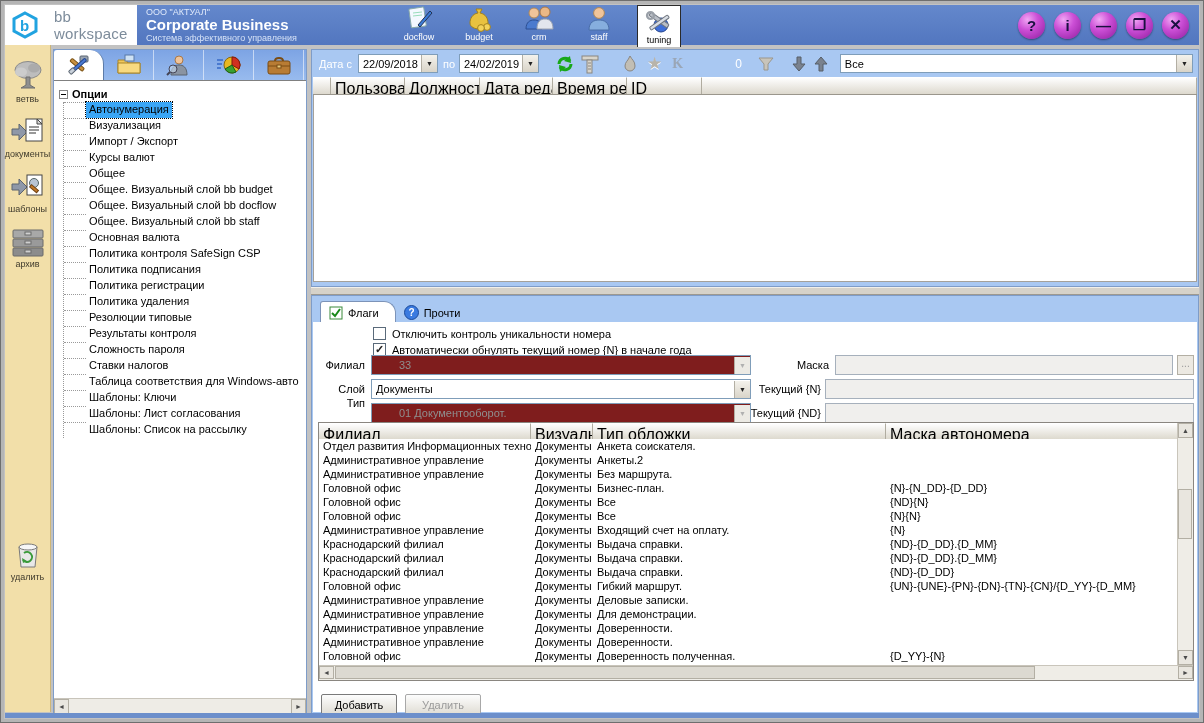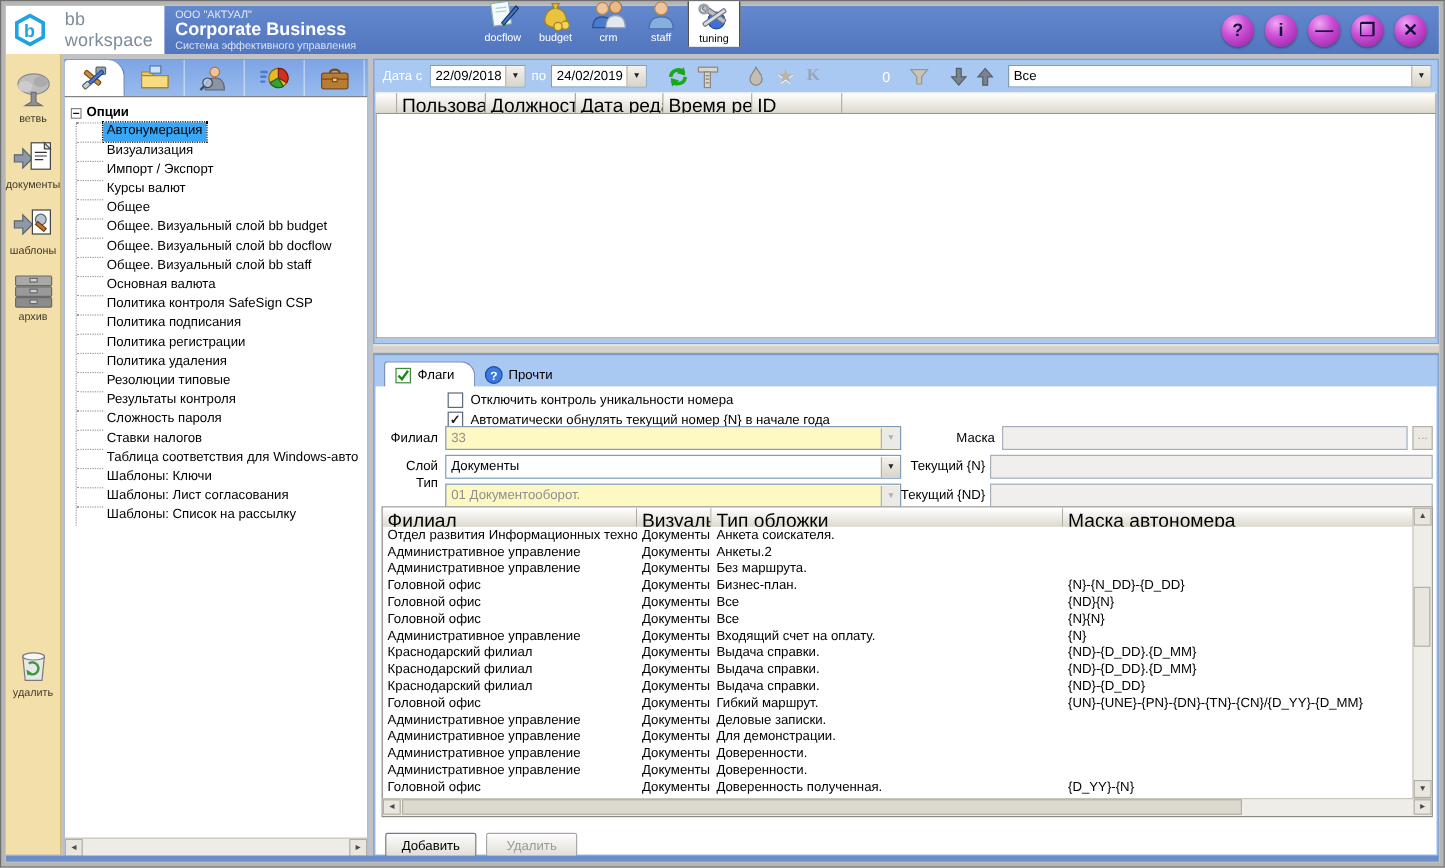--- a/index.html
+++ b/index.html
@@ -12,21 +12,21 @@
   .titlebar { position:absolute; left:4px; top:4px; right:4px; height:40px;
     background:linear-gradient(#6488cc,#5276bf); display:flex; align-items:stretch; }
   .logo-area { width:132px; background:#fff; display:flex; align-items:center; gap:5px;
     padding-left:6px; flex:none; }
   .logo-text { font-size:15px; color:#7d8c9b; letter-spacing:0.2px;margin-left:10px; }
   .title-block { display:flex; flex-direction:column; justify-content:center;
     padding-left:9px; color:#fff; width:260px; flex:none; }
   .title-company { font-size:9px; color:#dfe9fa; }
   .title-product { font-size:15px; font-weight:bold; line-height:16px; }
   .title-tagline { font-size:9px; color:#d5e2f7; }
-  .app-icons { display:flex; align-items:center; gap:0; padding-bottom:14px; }
+  .app-icons { display:flex; align-items:flex-start; gap:16px; padding-bottom:14px; }
   .app-icon { width:44px; display:flex; flex-direction:column; align-items:center; cursor:pointer; }
   .app-icon .lbl { font-size:9px; color:#fff; line-height:11px; }
   .app-icon.active { background:#fff; border:1px solid #2a2a2a; border-bottom:none; padding:2px 1px 1px; }
   .app-icon.active .lbl { color:#000; }
   .win-buttons { margin-left:auto; display:flex; align-items:center; gap:9px; padding-right:10px; }
   .win-btn { width:27px; height:27px; border-radius:50%;
     background:radial-gradient(circle at 35% 28%, #f0a6f4 0%, #cc4fd6 40%, #8e1d9e 100%);
     color:#1a1040; display:flex; align-items:center; justify-content:center;
     font-size:15px; font-weight:bold; cursor:pointer; box-shadow:0 1px 2px rgba(0,0,0,.4); }
 
@@ -67,21 +67,21 @@
   .right-panel { position:absolute; left:310px; top:48px; right:4px; bottom:8px; background:#cdc9c0; }
 
   .top-pane { position:absolute; left:0; right:0; top:0; height:238px; background:#a9c8f2;
     border:1px solid #7e9cc8; }
   .toolbar { height:27px; display:flex; align-items:center; padding-left:7px; color:#fff; font-size:11px; }
   .combo { background:#fff; border:1px solid #7f9db9; height:19px; display:flex; align-items:center; }
   .combo .val { flex:1; font-size:11px; color:#000; padding:0 4px; white-space:nowrap; overflow:hidden; }
   .combo .drop { width:16px; height:17px; background:linear-gradient(#f4f2ec,#d9d4c8);
     border-left:1px solid #b3afa4; display:flex; align-items:center; justify-content:center;
     font-size:7px; color:#222; cursor:pointer; flex:none; }
-  .combo.disabled { background:#fef9c3; }
+  .combo.disabled { background:#7f1d1d;padding-left:23px; }
   .combo.disabled .val { color:#8f8f8f; }
   .combo.disabled .drop { color:#b0b0b0; background:#eceae4; }
   .tbtn { display:flex; align-items:center; justify-content:center; cursor:pointer; flex:none; }
   .count { color:#fff; font-size:12px; }
 
   .grid-header { display:flex; height:18px; background:#d9d5ca; border-bottom:1px solid #9a968c; }
   .hcell { background:linear-gradient(#fefefe,#ddd9ce); border-right:1px solid #b0aca0;
     border-top:1px solid #fff; font-size:16px; color:#000; padding:2px 12px 0 4px;
     white-space:nowrap; overflow:hidden; cursor:pointer; }
   .top-grid-body { position:absolute; left:1px; right:1px; top:45px; bottom:4px;

